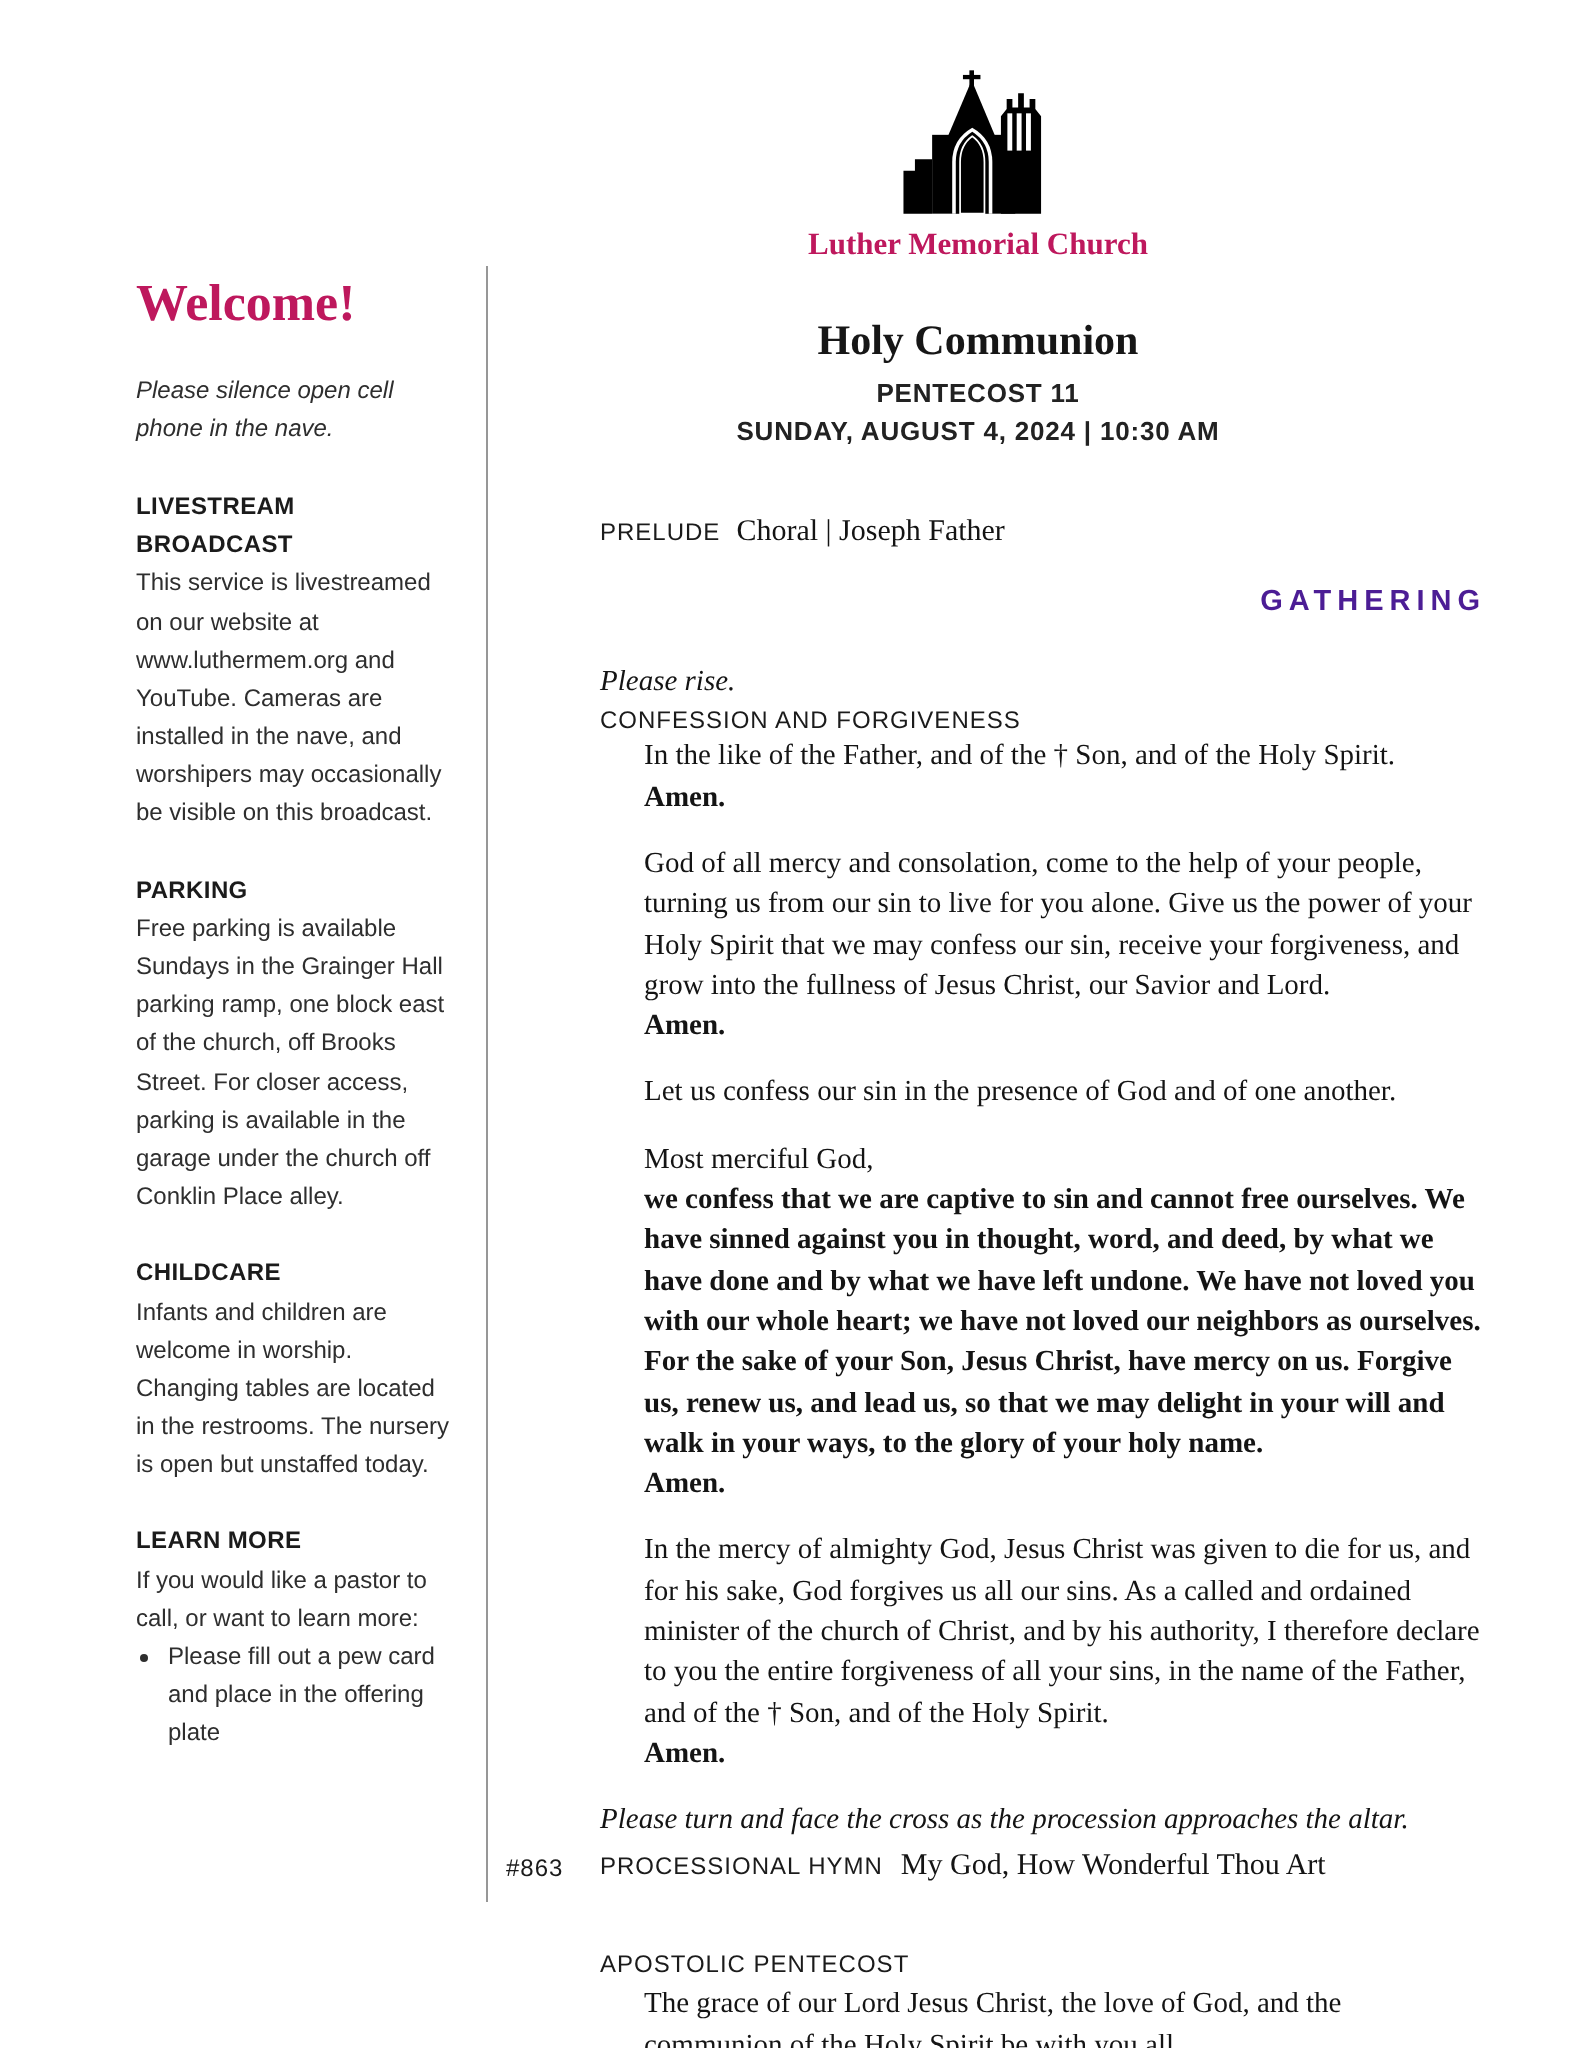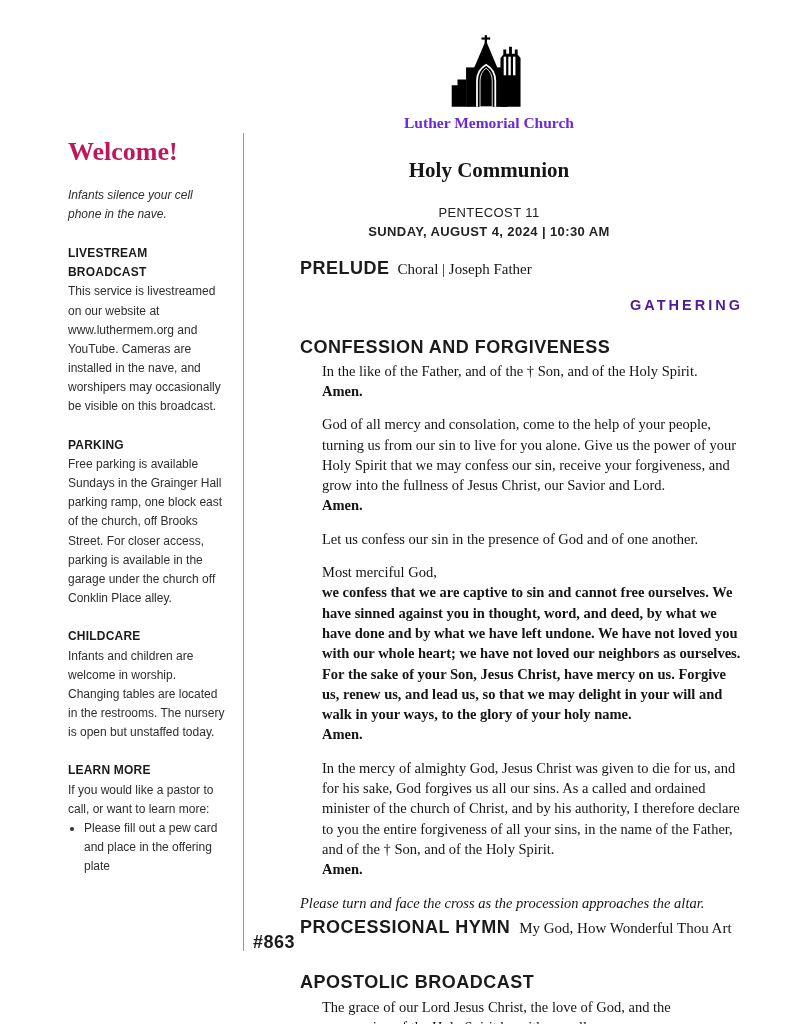--- a/index.html
+++ b/index.html
@@ -7,57 +7,57 @@
     position:relative;
     width:791px;height:1024px;
     background:#ffffff;
     font-family:"Liberation Serif", serif;
     color:#1a1a1a;
     overflow:hidden;
   }
   
   .header{position:absolute;left:248px;top:33px;width:482px;text-align:center;}
   .logo{display:block;margin:0 auto;width:86px;height:76px;}
-  .church-name{font-family:"Liberation Serif", serif;font-weight:700;font-size:15.5px;color:#6d28d9;margin-top:5px;}
+  .church-name{font-family:"Liberation Serif", serif;font-weight:700;font-size:15.5px;color:#be185d;margin-top:5px;}
   .service-title{font-family:"Liberation Serif", serif;font-weight:700;font-size:21px;color:#161616;margin-top:26px;}
-  .season{font-family:"Liberation Sans", sans-serif;font-weight:400;font-size:13px;letter-spacing:.4px;color:#222;margin-top:22px;}
+  .season{font-family:"Liberation Sans", sans-serif;font-weight:700;font-size:13px;letter-spacing:.4px;color:#222;margin-top:6px;}
   .date-line{font-family:"Liberation Sans", sans-serif;font-weight:700;font-size:13px;letter-spacing:.4px;color:#222;margin-top:4px;}
   
   .sidebar{
     position:absolute;left:68px;top:131px;width:160px;
     font-family:"Liberation Sans", sans-serif;
     font-size:12px;line-height:1.6;color:#2e2e2e;
   }
   .welcome-title{font-family:"Liberation Serif", serif;font-weight:700;font-size:26px;color:#be185d;margin:0 0 13px 0;}
   .welcome-note{font-style:italic;margin:0 0 20px 0;}
   .sb-section{margin-bottom:19px;}
   .sb-heading{font-weight:700;color:#1b1b1b;letter-spacing:.2px;}
   .sb-bullets{margin:0;padding-left:16px;}
   .sb-bullets li{margin:0;}
   
   .divider{position:absolute;left:243px;top:133px;width:1px;height:818px;background:#979797;}
   
   .main{
     position:absolute;left:300px;top:256px;width:443px;
     font-size:14.5px;line-height:1.4;color:#141414;
   }
-  .label{font-family:"Liberation Sans", sans-serif;font-weight:700;font-size:18px;letter-spacing:.5px;color:#1b1b1b;}
+  .label{font-family:"Liberation Sans", sans-serif;font-weight:400;font-size:12px;letter-spacing:.5px;color:#1b1b1b;}
   .prelude-line{margin:0 0 14px 0;}
   .prelude-title{font-size:15px;margin-left:8px;}
   .gathering{
     text-align:right;font-family:Liberation Sans, sans-serif;font-weight:700;
     font-size:14.5px;letter-spacing:3px;color:#4c1d95;margin:0 0 20px 0;
   }
   .rubric{font-style:italic;}
   .indent{padding-left:22px;}
   .para{margin:0 0 13px 0;}
   .response{font-weight:700;}
   .bold-block{font-weight:700;}
   .hymn-line{position:relative;margin:2px 0 30px 0;}
-  .hymn-number{position:absolute;left:-47px;top:15px;}
+  .hymn-number{position:absolute;left:-47px;top:3px;}
   .hymn-title{font-size:15px;margin-left:9px;}
   .greeting-heading{margin:0 0 2px 0;}
 </style>
 </head>
 <body>
 
 <div class="page">
 
   <div class="header">
     <svg class="logo" viewBox="0 0 120 100" aria-hidden="true">
@@ -79,21 +79,21 @@
       </g>
     </svg>
     <div class="church-name">Luther Memorial Church</div>
     <div class="service-title">Holy Communion</div>
     <div class="season">PENTECOST 11</div>
     <div class="date-line">SUNDAY, AUGUST 4, 2024 | 10:30 AM</div>
   </div>
 
   <div class="sidebar">
     <div class="welcome-title">Welcome!</div>
-    <div class="welcome-note">Infants silence your cell phone in the nave.</div>
+    <div class="welcome-note">Please silence open cell phone in the nave.</div>
 
     <div class="sb-section">
       <div class="sb-heading">LIVESTREAM BROADCAST</div>
       <div class="sb-body">This service is livestreamed on our website at www.luthermem.org and YouTube. Cameras are installed in the nave, and worshipers may occasionally be visible on this broadcast.</div>
     </div>
 
     <div class="sb-section">
       <div class="sb-heading">PARKING</div>
       <div class="sb-body">Free parking is available Sundays in the Grainger Hall parking ramp, one block east of the church, off Brooks Street. For closer access, parking is available in the garage under the church off Conklin Place alley.</div>
     </div>
@@ -117,20 +117,21 @@
   <div class="divider"></div>
 
   <div class="main">
 
     <div class="prelude-line">
       <span class="label">PRELUDE</span><span class="prelude-title">Choral | Joseph Father</span>
     </div>
 
     <div class="gathering">GATHERING</div>
 
+    <div class="rubric">Please rise.</div>
     <div class="label">CONFESSION AND FORGIVENESS</div>
 
     <div class="indent para">
       <div>In the like of the Father, and of the † Son, and of the Holy Spirit.</div>
       <div class="response">Amen.</div>
     </div>
 
     <div class="indent para">
       <div>God of all mercy and consolation, come to the help of your people, turning us from our sin to live for you alone. Give us the power of your Holy Spirit that we may confess our sin, receive your forgiveness, and grow into the fullness of Jesus Christ, our Savior and Lord.</div>
       <div class="response">Amen.</div>
@@ -150,20 +151,20 @@
       <div>In the mercy of almighty God, Jesus Christ was given to die for us, and for his sake, God forgives us all our sins. As a called and ordained minister of the church of Christ, and by his authority, I therefore declare to you the entire forgiveness of all your sins, in the name of the Father, and of the † Son, and of the Holy Spirit.</div>
       <div class="response">Amen.</div>
     </div>
 
     <div class="rubric">Please turn and face the cross as the procession approaches the altar.</div>
 
     <div class="hymn-line">
       <span class="label hymn-number">#863</span><span class="label">PROCESSIONAL HYMN</span><span class="hymn-title">My God, How Wonderful Thou Art</span>
     </div>
 
-    <div class="label greeting-heading">APOSTOLIC BROADCAST</div>
+    <div class="label greeting-heading">APOSTOLIC PENTECOST</div>
     <div class="indent">
       <div>The grace of our Lord Jesus Christ, the love of God, and the communion of the Holy Spirit be with you all.</div>
 
     </div>
 
   </div>
 </div>
 
 </body></html>

